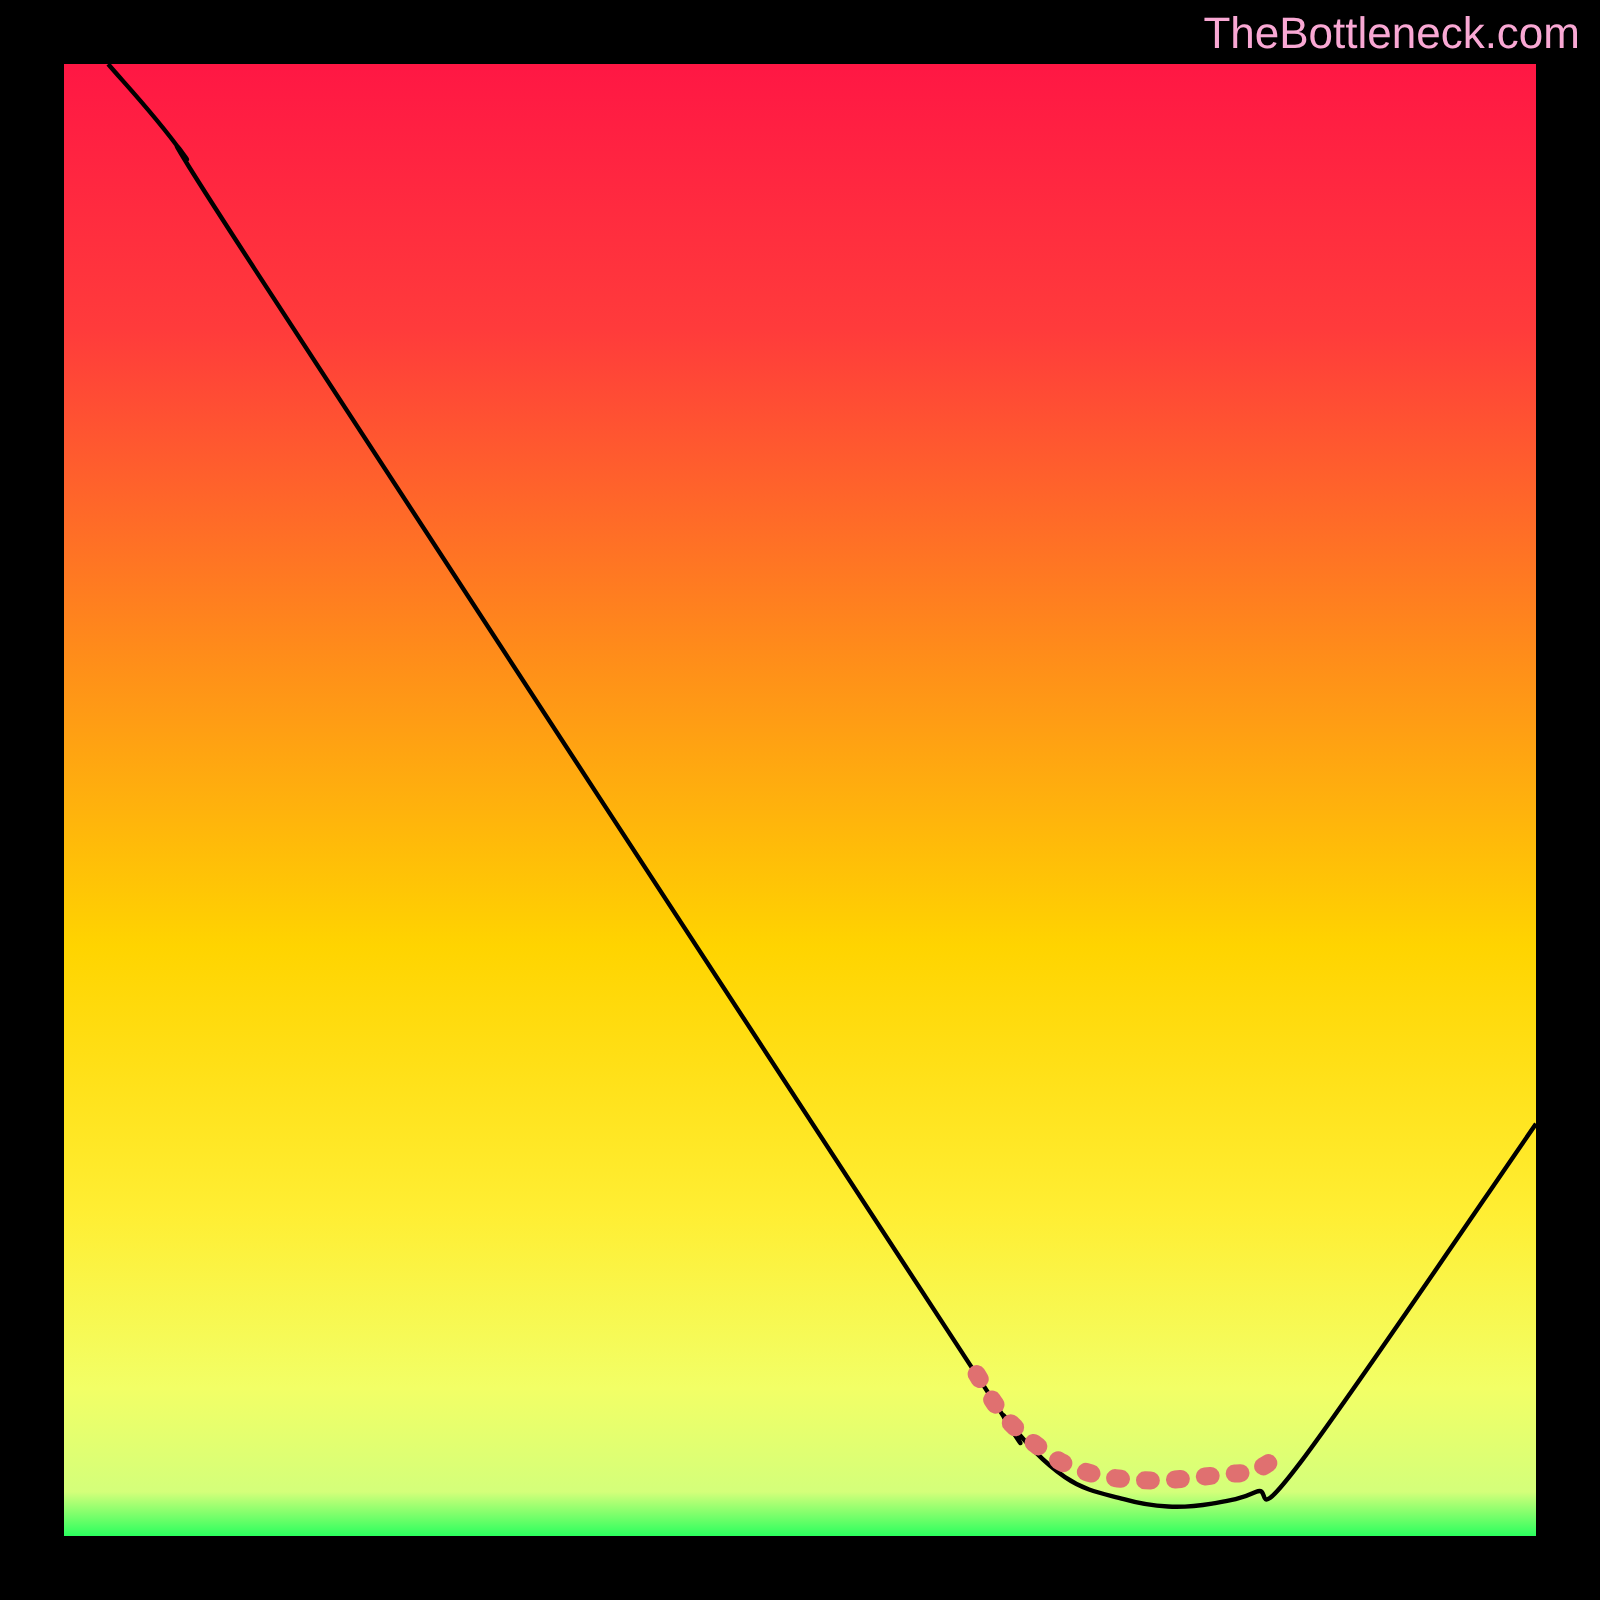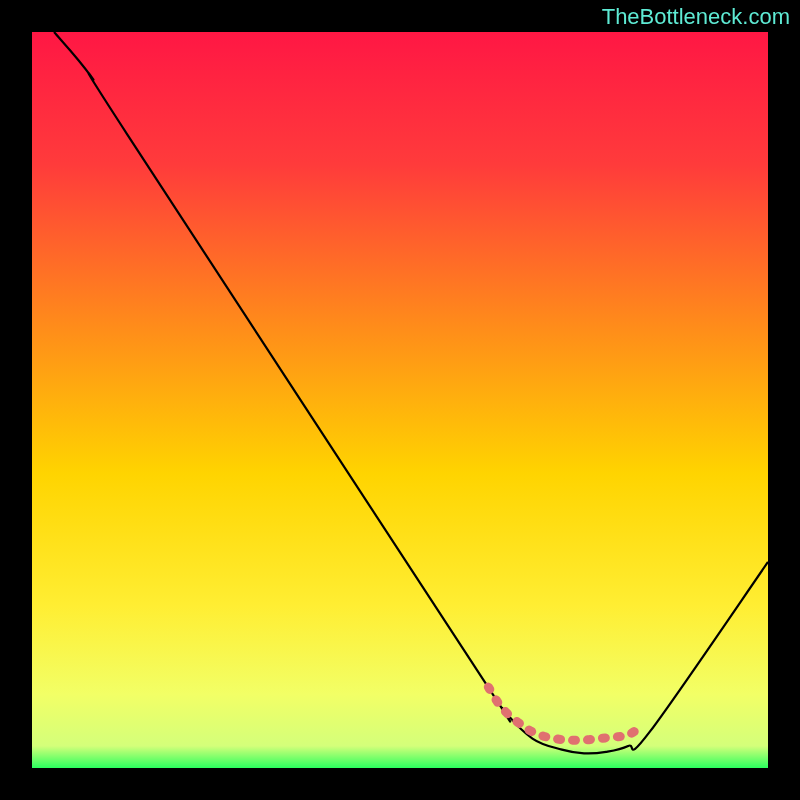--- a/index.html
+++ b/index.html
@@ -1,17 +1,17 @@
 <!DOCTYPE html>
 <html><head>
 <meta charset="utf-8">
 <style>
 * { margin: 0; padding: 0; box-sizing: border-box; }
 body { width: 800px; height: 800px; background: #000; position: relative; font-family: Arial, sans-serif; overflow: hidden; }
-.watermark { position: absolute; top: 4px; right: 10px; color: #5eead4; font-size: 22px; font-weight: 500; z-index: 10; margin-left: 44px; }
+.watermark { position: absolute; top: 4px; right: 10px; color: #f9a8d4; font-size: 22px; font-weight: 500; z-index: 10; margin-left: 44px; }
 .chart-wrap { position: absolute; top: 32px; left: 32px; width: 736px; height: 736px; }
 svg { display: block; }
 </style>
 </head>
 <body>
 
 <div class="watermark">TheBottleneck.com</div>
 
 <div class="chart-wrap">
   <svg id="chart-svg" width="736" height="736" viewBox="0 0 736 736" preserveAspectRatio="none">

